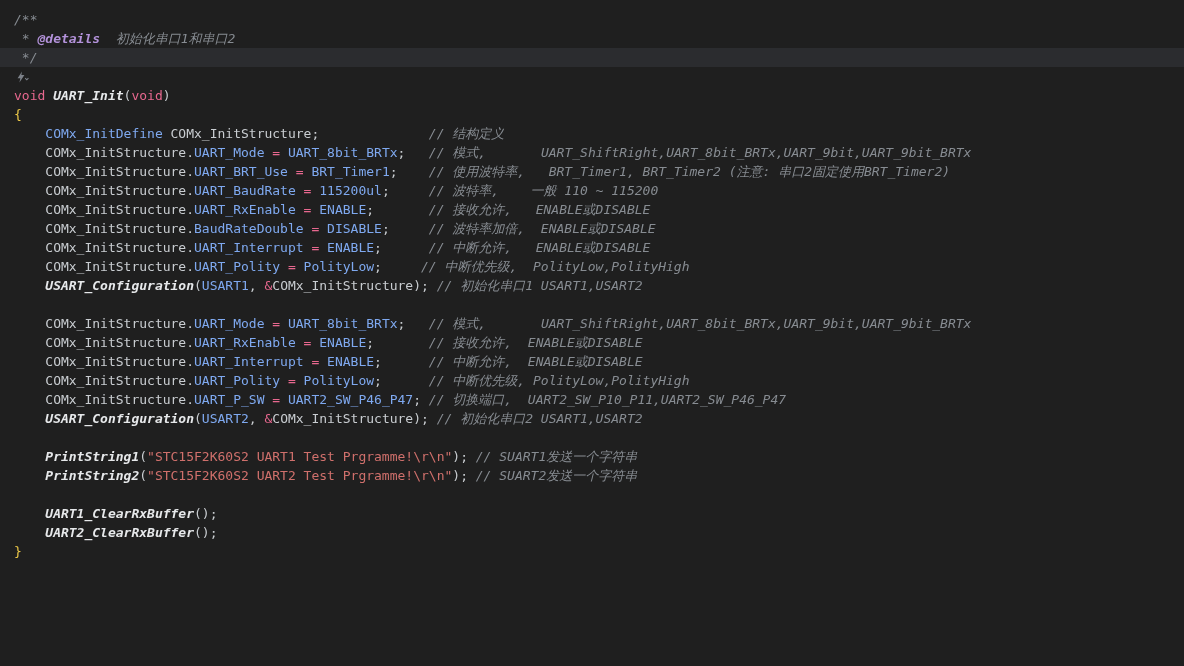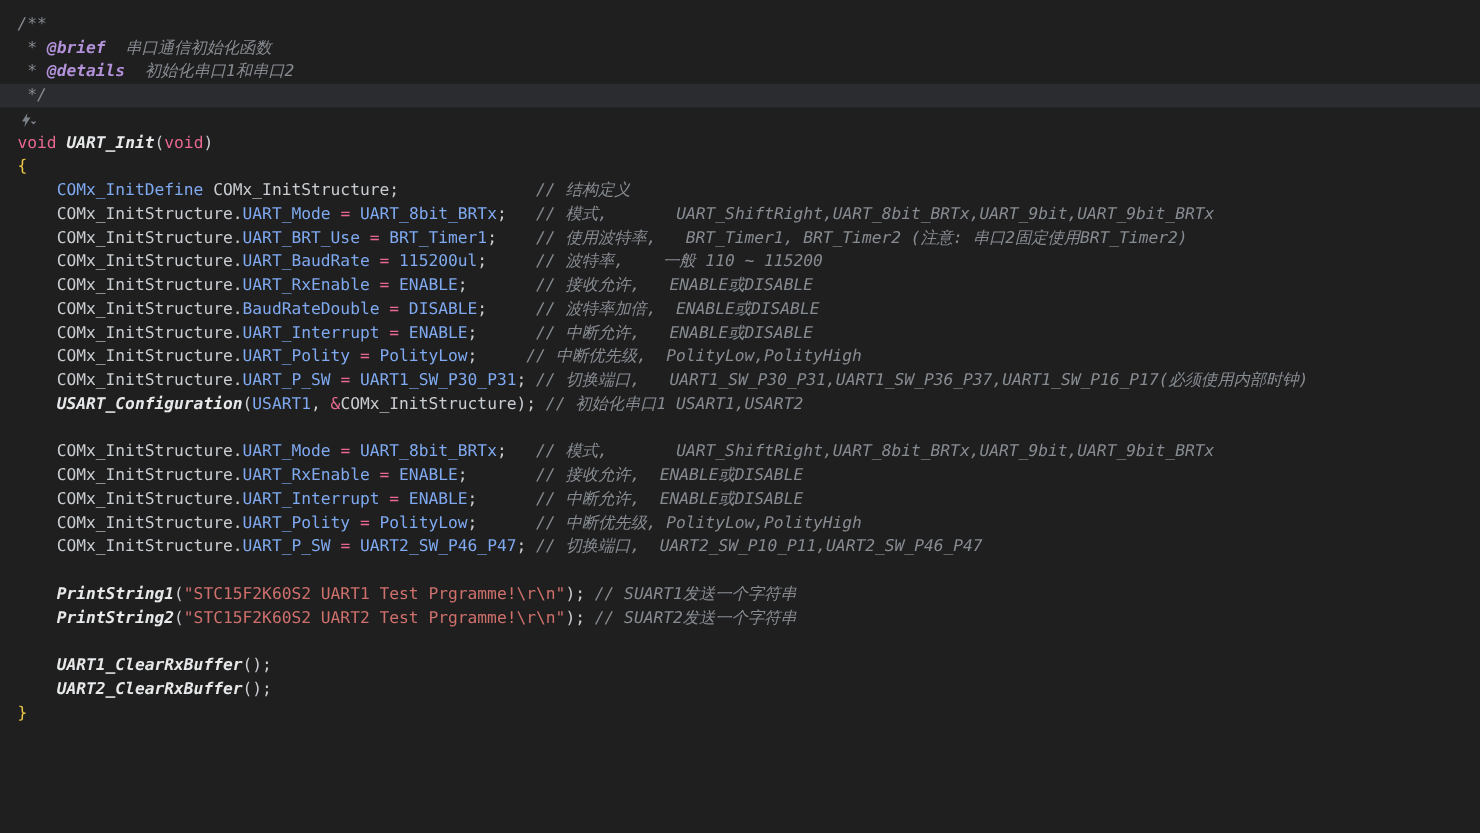--- a/index.html
+++ b/index.html
@@ -39,45 +39,44 @@
     opacity: 0.85;
   }
   .gutter-icon svg { display: block; }
 </style>
 </head>
 <body>
 
 <div class="editor">
   <div id="code">
       <div class="line"><span class="tk-comment">/**</span></div>
-      <div class="line"><span class="tk-comment"> * </span><span class="tk-tag">@brief</span><span class="tk-comment">  串口通信初始化函数</span></div>
       <div class="line"><span class="tk-comment"> * </span><span class="tk-tag">@details</span><span class="tk-comment">  初始化串口1和串口2</span></div>
       <div class="line active"><span class="tk-comment"> */</span></div>
       <div class="line"><span class="gutter-icon"><svg width="16" height="14" viewBox="0 0 20 16">
             <path d="M10 1 4.5 9.6h3.4L6.8 15l6.2-9.4H9.2L10 1z" fill="#8d939c"></path>
             <path d="M14 9.5l2 2 2-2" fill="none" stroke="#8d939c" stroke-width="1.4"></path>
           </svg></span></div>
       <div class="line"><span class="tk-kw">void</span><span class="tk-p"> </span><span class="tk-fn">UART_Init</span><span class="tk-p">(</span><span class="tk-kw">void</span><span class="tk-p">)</span></div>
       <div class="line"><span class="tk-brace">{</span></div>
       <div class="line"><span class="tk-p">    </span><span class="tk-blue">COMx_InitDefine</span><span class="tk-p"> </span><span class="tk-var">COMx_InitStructure</span><span class="tk-p">;              </span><span class="tk-comment">// 结构定义</span></div>
       <div class="line"><span class="tk-p">    </span><span class="tk-var">COMx_InitStructure</span><span class="tk-p">.</span><span class="tk-blue">UART_Mode</span><span class="tk-kw"> = </span><span class="tk-blue">UART_8bit_BRTx</span><span class="tk-p">;   </span><span class="tk-comment">// 模式,       UART_ShiftRight,UART_8bit_BRTx,UART_9bit,UART_9bit_BRTx</span></div>
       <div class="line"><span class="tk-p">    </span><span class="tk-var">COMx_InitStructure</span><span class="tk-p">.</span><span class="tk-blue">UART_BRT_Use</span><span class="tk-kw"> = </span><span class="tk-blue">BRT_Timer1</span><span class="tk-p">;    </span><span class="tk-comment">// 使用波特率,   BRT_Timer1, BRT_Timer2 (注意: 串口2固定使用BRT_Timer2)</span></div>
       <div class="line"><span class="tk-p">    </span><span class="tk-var">COMx_InitStructure</span><span class="tk-p">.</span><span class="tk-blue">UART_BaudRate</span><span class="tk-kw"> = </span><span class="tk-blue">115200ul</span><span class="tk-p">;     </span><span class="tk-comment">// 波特率,    一般 110 ~ 115200</span></div>
       <div class="line"><span class="tk-p">    </span><span class="tk-var">COMx_InitStructure</span><span class="tk-p">.</span><span class="tk-blue">UART_RxEnable</span><span class="tk-kw"> = </span><span class="tk-blue">ENABLE</span><span class="tk-p">;       </span><span class="tk-comment">// 接收允许,   ENABLE或DISABLE</span></div>
       <div class="line"><span class="tk-p">    </span><span class="tk-var">COMx_InitStructure</span><span class="tk-p">.</span><span class="tk-blue">BaudRateDouble</span><span class="tk-kw"> = </span><span class="tk-blue">DISABLE</span><span class="tk-p">;     </span><span class="tk-comment">// 波特率加倍,  ENABLE或DISABLE</span></div>
       <div class="line"><span class="tk-p">    </span><span class="tk-var">COMx_InitStructure</span><span class="tk-p">.</span><span class="tk-blue">UART_Interrupt</span><span class="tk-kw"> = </span><span class="tk-blue">ENABLE</span><span class="tk-p">;      </span><span class="tk-comment">// 中断允许,   ENABLE或DISABLE</span></div>
       <div class="line"><span class="tk-p">    </span><span class="tk-var">COMx_InitStructure</span><span class="tk-p">.</span><span class="tk-blue">UART_Polity</span><span class="tk-kw"> = </span><span class="tk-blue">PolityLow</span><span class="tk-p">;     </span><span class="tk-comment">// 中断优先级,  PolityLow,PolityHigh</span></div>
-      <div class="line"><span class="tk-p">    </span><span class="tk-var">COMx_InitStructure</span><span class="tk-p">.</span><span class="tk-blue">UART_P_SW</span><span class="tk-kw"> = </span><span class="tk-blue">UART1_SW_P30_P31</span><span class="tk-p">; </span><span class="tk-comment">// 切换端口,   UART1_SW_P30_P31,UART1_SW_P36_P37,UART1_SW_P16_P17(必须使用内部时钟)</span></div>
       <div class="line"><span class="tk-p">    </span><span class="tk-fn">USART_Configuration</span><span class="tk-p">(</span><span class="tk-blue">USART1</span><span class="tk-p">, </span><span class="tk-kw">&amp;</span><span class="tk-var">COMx_InitStructure</span><span class="tk-p">); </span><span class="tk-comment">// 初始化串口1 USART1,USART2</span></div>
       <div class="line"></div>
       <div class="line"><span class="tk-p">    </span><span class="tk-var">COMx_InitStructure</span><span class="tk-p">.</span><span class="tk-blue">UART_Mode</span><span class="tk-kw"> = </span><span class="tk-blue">UART_8bit_BRTx</span><span class="tk-p">;   </span><span class="tk-comment">// 模式,       UART_ShiftRight,UART_8bit_BRTx,UART_9bit,UART_9bit_BRTx</span></div>
       <div class="line"><span class="tk-p">    </span><span class="tk-var">COMx_InitStructure</span><span class="tk-p">.</span><span class="tk-blue">UART_RxEnable</span><span class="tk-kw"> = </span><span class="tk-blue">ENABLE</span><span class="tk-p">;       </span><span class="tk-comment">// 接收允许,  ENABLE或DISABLE</span></div>
       <div class="line"><span class="tk-p">    </span><span class="tk-var">COMx_InitStructure</span><span class="tk-p">.</span><span class="tk-blue">UART_Interrupt</span><span class="tk-kw"> = </span><span class="tk-blue">ENABLE</span><span class="tk-p">;      </span><span class="tk-comment">// 中断允许,  ENABLE或DISABLE</span></div>
       <div class="line"><span class="tk-p">    </span><span class="tk-var">COMx_InitStructure</span><span class="tk-p">.</span><span class="tk-blue">UART_Polity</span><span class="tk-kw"> = </span><span class="tk-blue">PolityLow</span><span class="tk-p">;      </span><span class="tk-comment">// 中断优先级, PolityLow,PolityHigh</span></div>
       <div class="line"><span class="tk-p">    </span><span class="tk-var">COMx_InitStructure</span><span class="tk-p">.</span><span class="tk-blue">UART_P_SW</span><span class="tk-kw"> = </span><span class="tk-blue">UART2_SW_P46_P47</span><span class="tk-p">; </span><span class="tk-comment">// 切换端口,  UART2_SW_P10_P11,UART2_SW_P46_P47</span></div>
+      <div class="line"><span class="tk-p">    </span><span class="tk-fn">USART_Configuration</span><span class="tk-p">(</span><span class="tk-blue">USART2</span><span class="tk-p">, </span><span class="tk-kw">&amp;</span><span class="tk-var">COMx_InitStructure</span><span class="tk-p">); </span><span class="tk-comment">// 初始化串口2 USART1,USART2</span></div>
       <div class="line"></div>
       <div class="line"><span class="tk-p">    </span><span class="tk-fn">PrintString1</span><span class="tk-p">(</span><span class="tk-str">"STC15F2K60S2 UART1 Test Prgramme!\r\n"</span><span class="tk-p">); </span><span class="tk-comment">// SUART1发送一个字符串</span></div>
       <div class="line"><span class="tk-p">    </span><span class="tk-fn">PrintString2</span><span class="tk-p">(</span><span class="tk-str">"STC15F2K60S2 UART2 Test Prgramme!\r\n"</span><span class="tk-p">); </span><span class="tk-comment">// SUART2发送一个字符串</span></div>
       <div class="line"></div>
       <div class="line"><span class="tk-p">    </span><span class="tk-fn">UART1_ClearRxBuffer</span><span class="tk-p">();</span></div>
       <div class="line"><span class="tk-p">    </span><span class="tk-fn">UART2_ClearRxBuffer</span><span class="tk-p">();</span></div>
       <div class="line"><span class="tk-brace">}</span></div>
     </div>
 </div>
 

